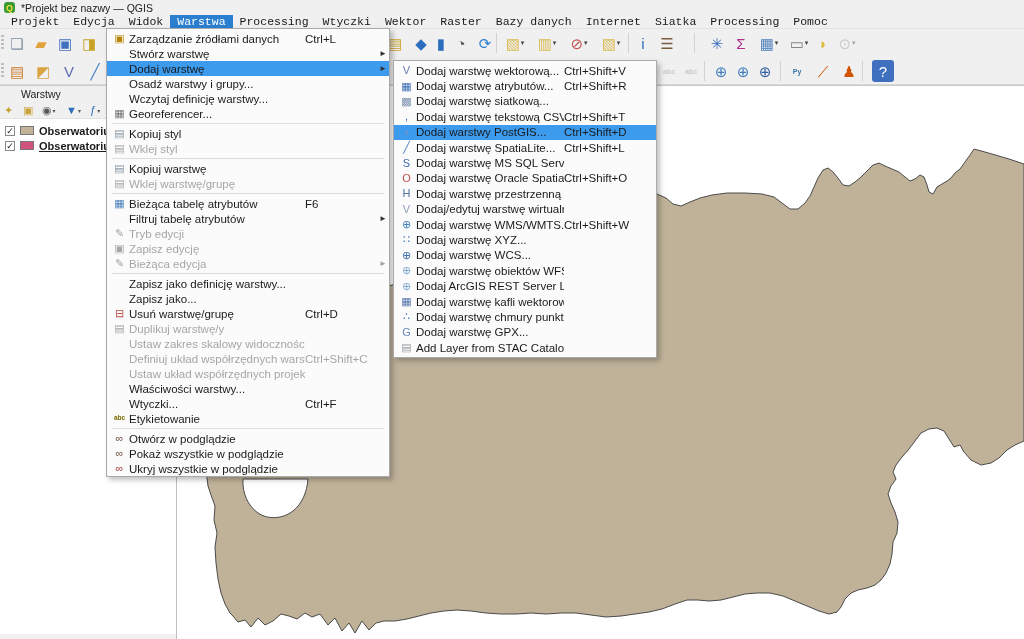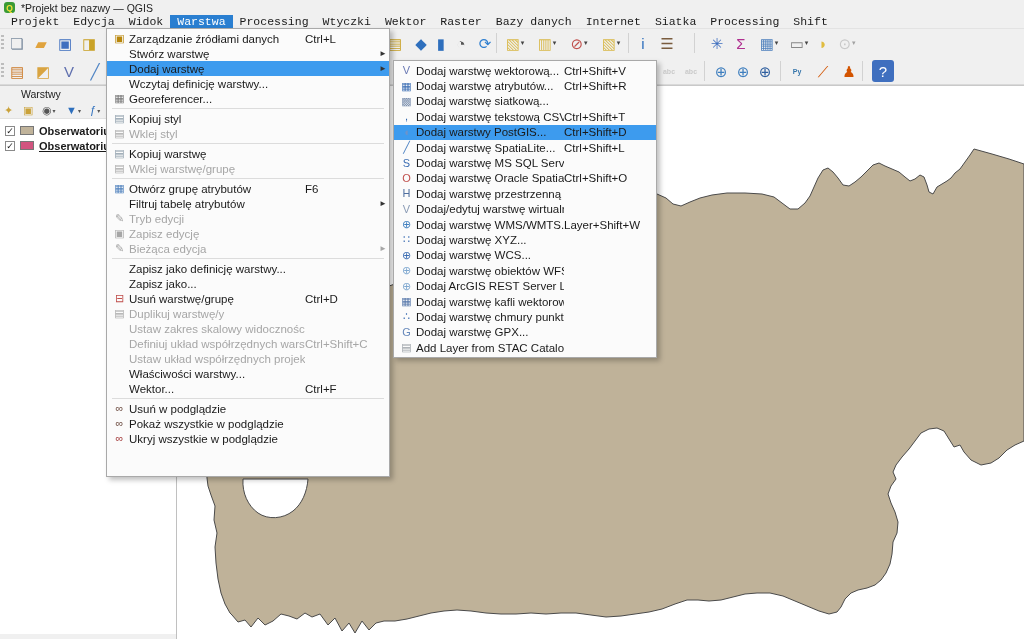--- a/index.html
+++ b/index.html
@@ -89,21 +89,21 @@
     <span class="mb-item">Widok</span>
     <span class="mb-item active">Warstwa</span>
     <span class="mb-item">Processing</span>
     <span class="mb-item">Wtyczki</span>
     <span class="mb-item">Wektor</span>
     <span class="mb-item">Raster</span>
     <span class="mb-item">Bazy danych</span>
     <span class="mb-item">Internet</span>
     <span class="mb-item">Siatka</span>
     <span class="mb-item">Processing</span>
-    <span class="mb-item">Shift</span>
+    <span class="mb-item">Pomoc</span>
   </div>
 
 <div id="toolbar1" class="toolbar abs">
     <span class="grip" style="left: 1px;"></span>
     <span class="tbtn" style="left: 6px;">
       <span class="glyph" style="color: rgb(125, 141, 160);">❏</span>
     </span>
     <span class="tbtn" style="left: 30px;">
       <span class="glyph" style="color: rgb(224, 163, 62);">▰</span>
     </span>
@@ -293,20 +293,26 @@
       <span class="ar">►</span>
     </div>
     <div class="mi hl">
       <span class="ic"></span>
       <span class="lbl">Dodaj warstwę</span>
       <span class="sc"></span>
       <span class="ar">►</span>
     </div>
     <div class="mi">
       <span class="ic"></span>
+      <span class="lbl">Osadź warstwy i grupy...</span>
+      <span class="sc"></span>
+      <span class="ar"></span>
+    </div>
+    <div class="mi">
+      <span class="ic"></span>
       <span class="lbl">Wczytaj definicję warstwy...</span>
       <span class="sc"></span>
       <span class="ar"></span>
     </div>
     <div class="mi">
       <span class="ic" style="color: rgb(119, 119, 119);">▦</span>
       <span class="lbl">Georeferencer...</span>
       <span class="sc"></span>
       <span class="ar"></span>
     </div>
@@ -332,21 +338,21 @@
     </div>
     <div class="mi disabled">
       <span class="ic" style="color: rgb(187, 187, 187);">▤</span>
       <span class="lbl">Wklej warstwę/grupę</span>
       <span class="sc"></span>
       <span class="ar"></span>
     </div>
     <div class="msep"></div>
     <div class="mi">
       <span class="ic" style="color: rgb(79, 129, 189);">▦</span>
-      <span class="lbl">Otwórz grupę atrybutów</span>
+      <span class="lbl">Bieżąca tabelę atrybutów</span>
       <span class="sc">F6</span>
       <span class="ar"></span>
     </div>
     <div class="mi">
       <span class="ic"></span>
       <span class="lbl">Filtruj tabelę atrybutów</span>
       <span class="sc"></span>
       <span class="ar">►</span>
     </div>
     <div class="mi disabled">
@@ -411,28 +417,34 @@
       <span class="ar"></span>
     </div>
     <div class="mi">
       <span class="ic"></span>
       <span class="lbl">Właściwości warstwy...</span>
       <span class="sc"></span>
       <span class="ar"></span>
     </div>
     <div class="mi">
       <span class="ic"></span>
-      <span class="lbl">Wektor...</span>
+      <span class="lbl">Wtyczki...</span>
       <span class="sc">Ctrl+F</span>
       <span class="ar"></span>
     </div>
+    <div class="mi">
+      <span class="ic s" style="color: rgb(122, 106, 0);">abc</span>
+      <span class="lbl">Etykietowanie</span>
+      <span class="sc"></span>
+      <span class="ar"></span>
+    </div>
     <div class="msep"></div>
     <div class="mi">
       <span class="ic" style="color: rgb(109, 76, 65);">∞</span>
-      <span class="lbl">Usuń w podglądzie</span>
+      <span class="lbl">Otwórz w podglądzie</span>
       <span class="sc"></span>
       <span class="ar"></span>
     </div>
     <div class="mi">
       <span class="ic" style="color: rgb(109, 76, 65);">∞</span>
       <span class="lbl">Pokaż wszystkie w podglądzie</span>
       <span class="sc"></span>
       <span class="ar"></span>
     </div>
     <div class="mi">
@@ -500,21 +512,21 @@
     </div>
     <div class="mi">
       <span class="ic" style="color: rgb(138, 155, 181);">V</span>
       <span class="lbl">Dodaj/edytuj warstwę wirtualną...</span>
       <span class="sc"></span>
       <span class="ar"></span>
     </div>
     <div class="mi">
       <span class="ic" style="color: rgb(63, 127, 191);">⊕</span>
       <span class="lbl">Dodaj warstwę WMS/WMTS...</span>
-      <span class="sc">Layer+Shift+W</span>
+      <span class="sc">Ctrl+Shift+W</span>
       <span class="ar"></span>
     </div>
     <div class="mi">
       <span class="ic" style="color: rgb(59, 109, 179);">∷</span>
       <span class="lbl">Dodaj warstwę XYZ...</span>
       <span class="sc"></span>
       <span class="ar"></span>
     </div>
     <div class="mi">
       <span class="ic" style="color: rgb(59, 109, 179);">⊕</span>

